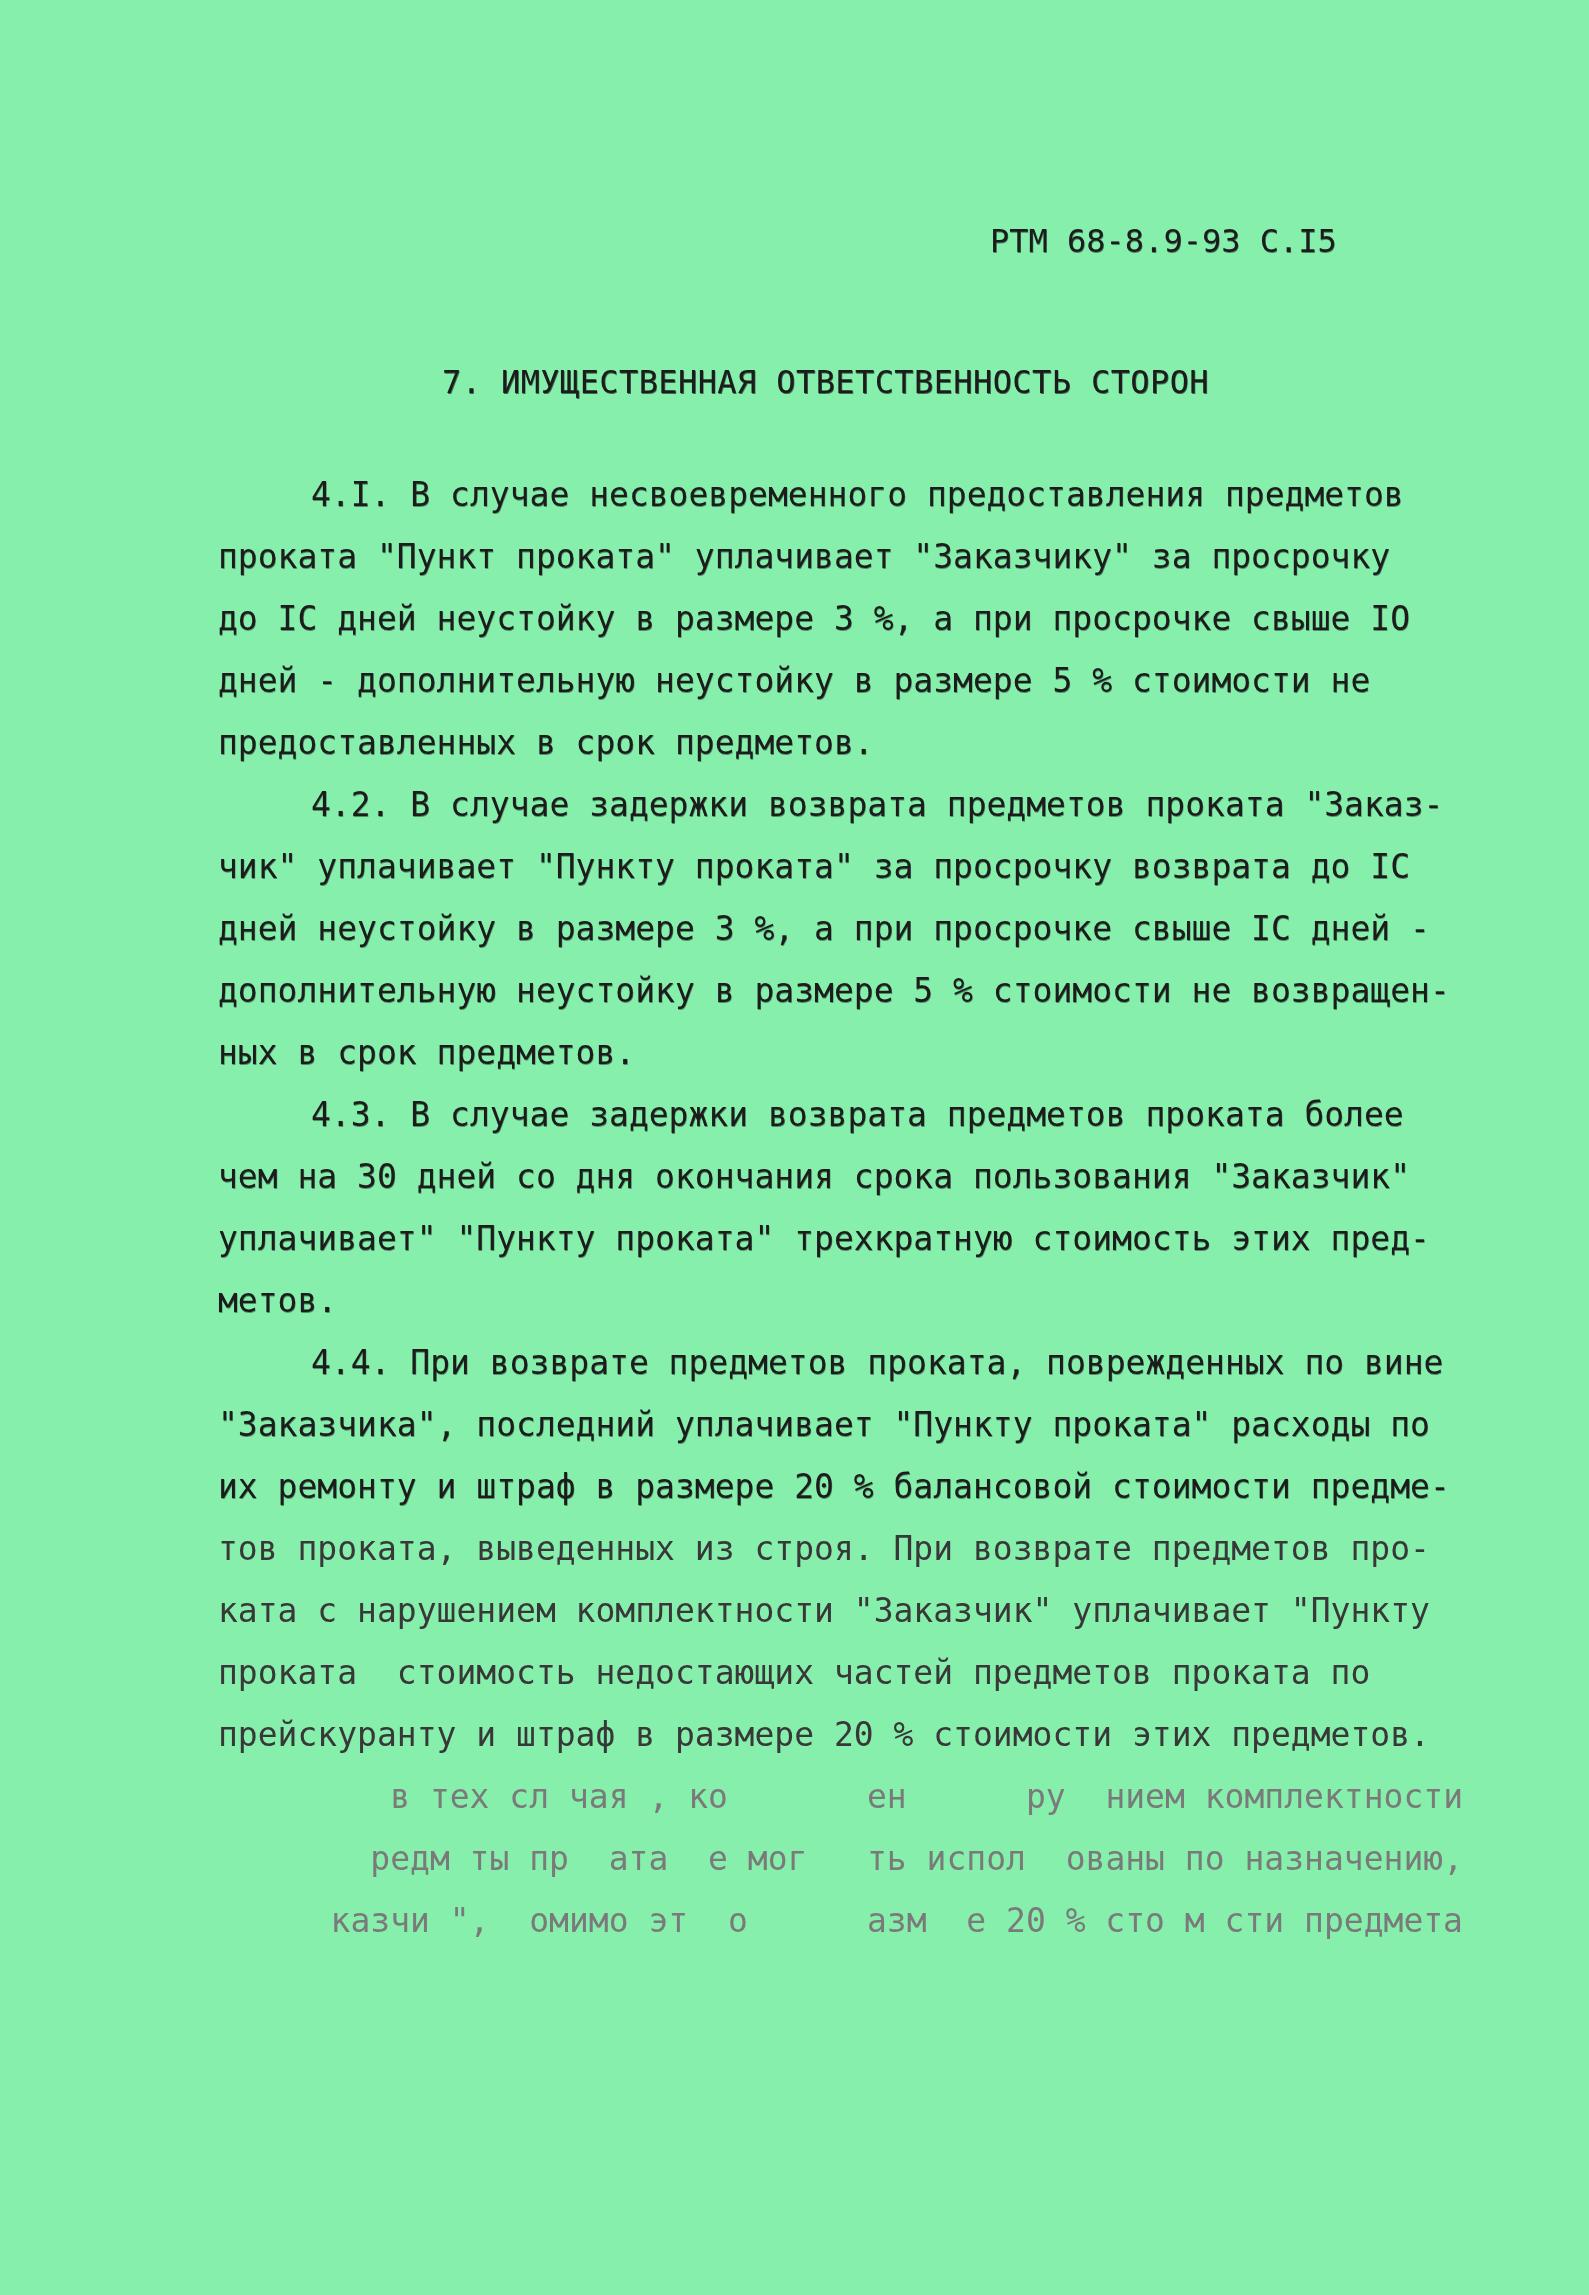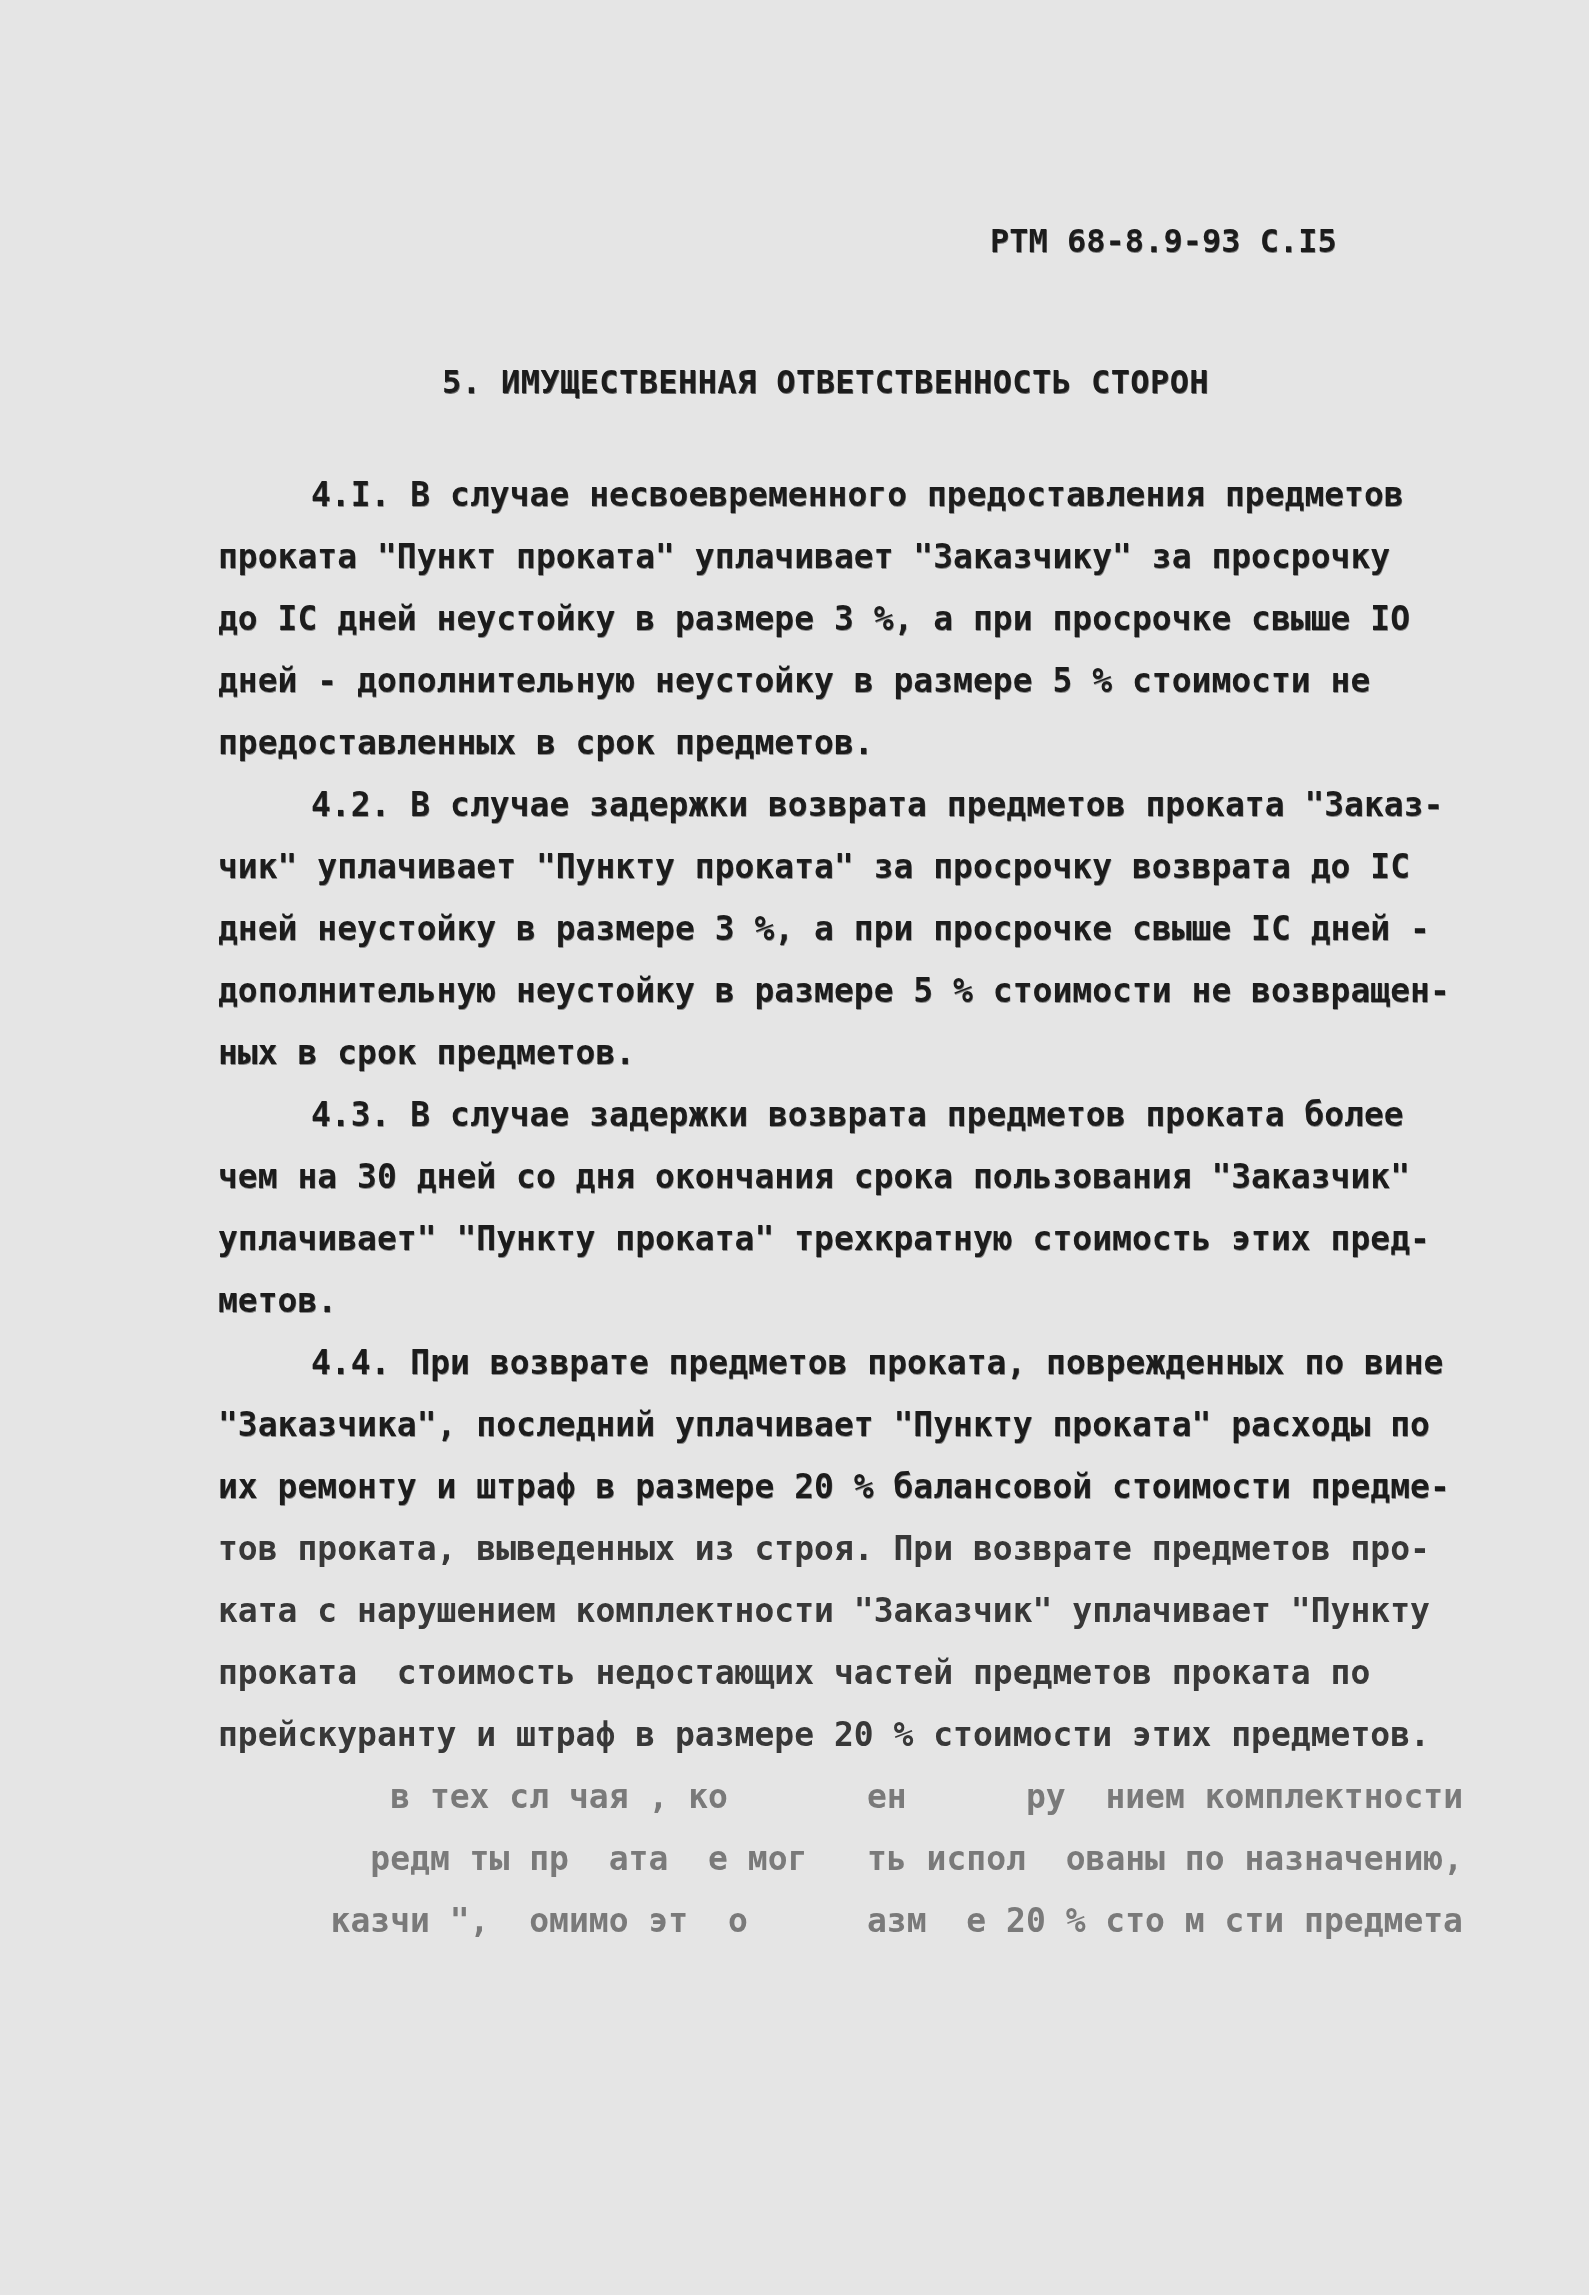--- a/index.html
+++ b/index.html
@@ -8,22 +8,21 @@
     height: 2295px;
     position: relative;
     background: #ffffff;
     font-family: "DejaVu Sans Mono", "Liberation Mono", monospace;
     color: #1c1c1c;
     overflow: hidden;
   }
   .page {
     position: absolute;
     inset: 0;
-    background: #e5e5e5;
-    font-weight: bold;
+    background: #86efac;
   }
   .doc-code {
     position: absolute;
     left: 990px;
     top: 222px;
     font-size: 32px;
     white-space: pre;
     text-shadow: 0.5px 0.5px 0 rgba(0,0,0,0.45);
   }
   .doc-title {
@@ -58,16 +57,16 @@
     text-shadow: none;
     filter: blur(0.4px);
     text-align: right;
   }
 </style>
 </head>
 <body>
 
 <div class="page">
   <div class="doc-code">РТМ 68-8.9-93 С.I5</div>
-  <div class="doc-title">5. ИМУЩЕСТВЕННАЯ ОТВЕТСТВЕННОСТЬ СТОРОН</div>
+  <div class="doc-title">7. ИМУЩЕСТВЕННАЯ ОТВЕТСТВЕННОСТЬ СТОРОН</div>
   <div class="doc-body"><div class="line indent">4.I. В случае несвоевременного предоставления предметов</div><div class="line">проката "Пункт проката" уплачивает "Заказчику" за просрочку</div><div class="line">до IС дней неустойку в размере 3 %, а при просрочке свыше IО</div><div class="line">дней - дополнительную неустойку в размере 5 % стоимости не</div><div class="line">предоставленных в срок предметов.</div><div class="line indent">4.2. В случае задержки возврата предметов проката "Заказ-</div><div class="line">чик" уплачивает "Пункту проката" за просрочку возврата до IС</div><div class="line">дней неустойку в размере 3 %, а при просрочке свыше IС дней -</div><div class="line">дополнительную неустойку в размере 5 % стоимости не возвращен-</div><div class="line">ных в срок предметов.</div><div class="line indent">4.3. В случае задержки возврата предметов проката более</div><div class="line">чем на 30 дней со дня окончания срока пользования "Заказчик"</div><div class="line">уплачивает" "Пункту проката" трехкратную стоимость этих пред-</div><div class="line">метов.</div><div class="line indent">4.4. При возврате предметов проката, поврежденных по вине</div><div class="line">"Заказчика", последний уплачивает "Пункту проката" расходы по</div><div class="line">их ремонту и штраф в размере 20 % балансовой стоимости предме-</div><div class="line fade-mid">тов проката, выведенных из строя. При возврате предметов про-</div><div class="line fade-mid">ката с нарушением комплектности "Заказчик" уплачивает "Пункту</div><div class="line fade-mid">проката  стоимость недостающих частей предметов проката по</div><div class="line fade-mid">прейскуранту и штраф в размере 20 % стоимости этих предметов.</div><div class="line fade-heavy">  в тех сл чая , ко       ен      ру  нием комплектности</div><div class="line fade-heavy"> редм ты пр  ата  е мог   ть испол  ованы по назначению,</div><div class="line fade-heavy">  казчи ",  омимо эт  о      азм  е 20 % сто м сти предмета</div></div>
 </div>
 
 
 </body></html>

